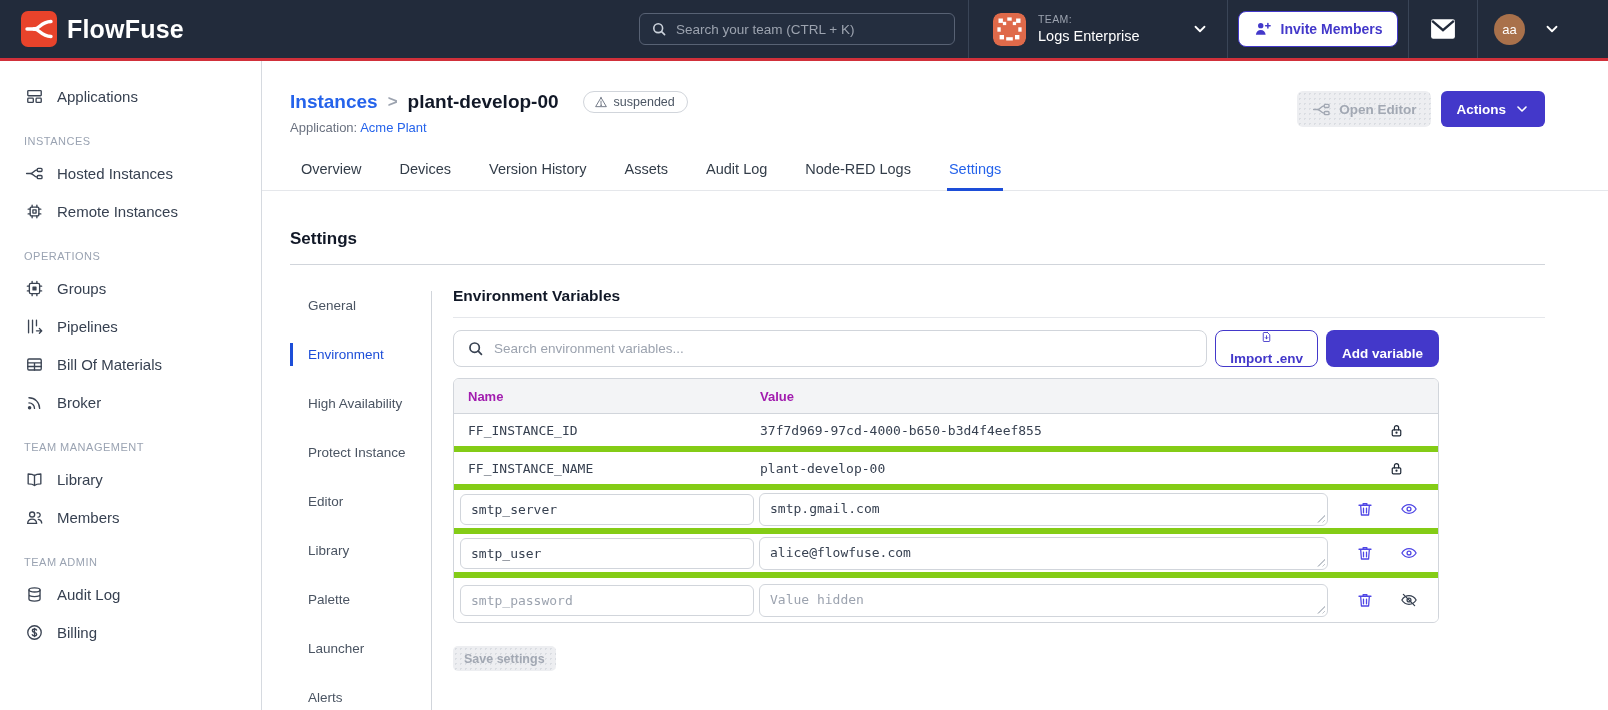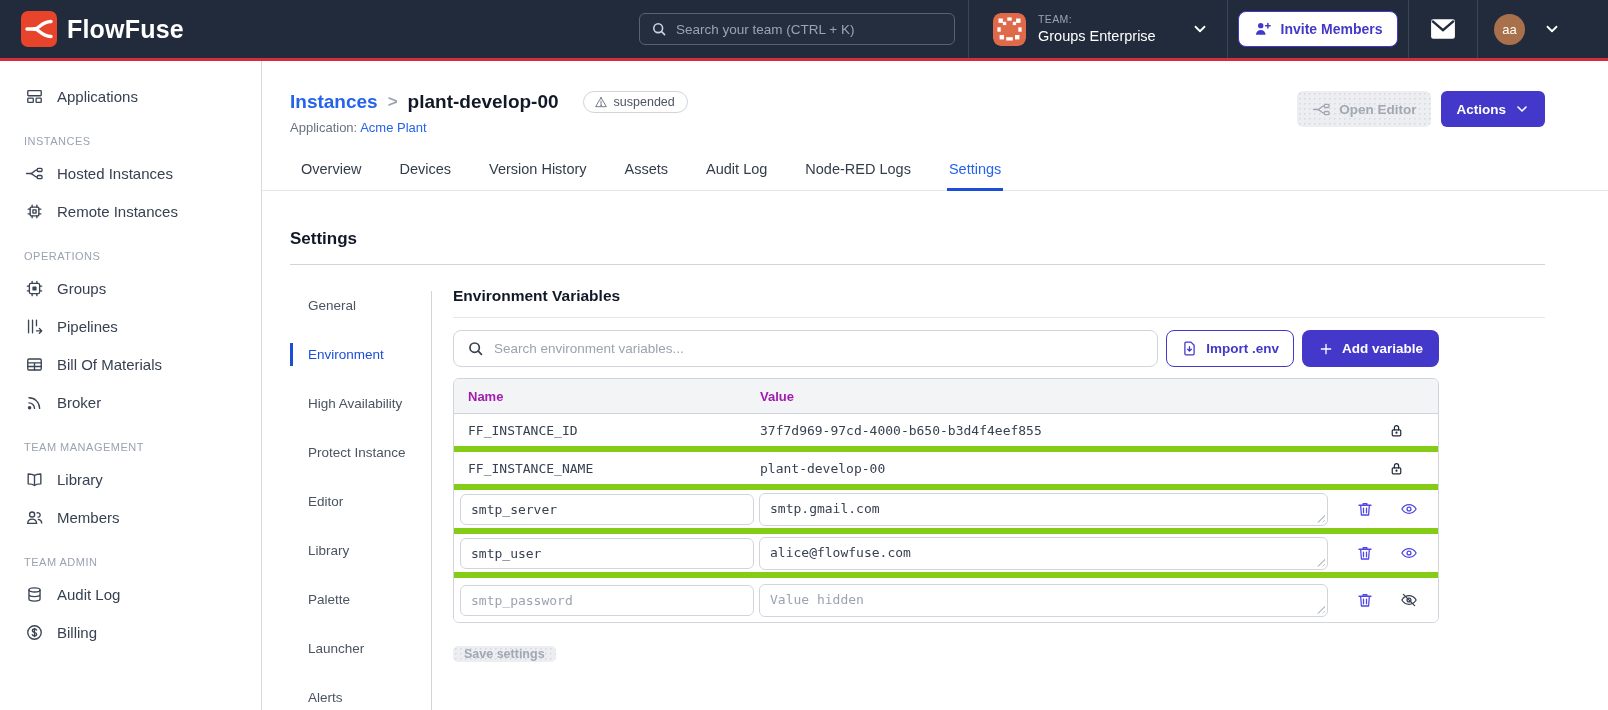--- a/index.html
+++ b/index.html
@@ -102,26 +102,26 @@
   .env-divider { border-bottom:1px solid #E5E7EB; margin-top:12px; }
   .env-controls { display:flex; gap:8px; width:986px; margin-top:12px; }
   .env-search { flex:1; display:flex; align-items:center; gap:10px; height:37px;
     border:1px solid #D1D5DB; border-radius:8px; padding:16px 13px; background:#fff; }
   .env-search svg { width:17px; height:17px; stroke:#374151; flex:none; }
   .env-search input { flex:1; border:none; outline:none; font-size:13.5px; color:#374151;
     font-family:inherit; }
   .env-search input::placeholder { color:#9CA3AF; }
   .btn-outline { display:flex; align-items:center; gap:8px; height:37px; padding:0 14px;
     background:#fff; border:1px solid #4338CA; border-radius:8px; color:#4338CA;
-    font-weight:bold; font-size:13.5px; cursor:pointer; font-family:inherit; }
+    font-weight:bold; font-size:13.5px; cursor:pointer; font-family:inherit;flex-direction:column; }
   .btn-outline svg { width:17px; height:17px; stroke:#4338CA; fill:none; stroke-width:1.8;
     stroke-linecap:round; stroke-linejoin:round; }
   .btn-add { display:flex; align-items:center; gap:8px; height:37px; padding:8px 16px;
     background:#4338CA; border:none; border-radius:8px; color:#fff; font-weight:bold;
-    font-size:13.5px; cursor:pointer; font-family:inherit; }
+    font-size:13.5px; cursor:pointer; font-family:inherit;flex-direction:column; }
   .btn-add svg { width:16px; height:16px; stroke:#fff; fill:none; stroke-width:2;
     stroke-linecap:round; }
 
   .env-table { width:986px; margin-top:11px; border:1px solid #D1D5DB; border-radius:6px;
     overflow:hidden; font-family:"DejaVu Sans Mono","Liberation Mono",monospace; }
   .tr { display:flex; align-items:center; border-bottom:6px solid #84cc16; background:#fff; }
   .tr:last-child { border-bottom:none; }
   .thead { background:#F3F4F6; border-bottom:1px solid #D1D5DB; height:35px;
     font-family:"Liberation Sans","DejaVu Sans",sans-serif; font-weight:bold; color:#a21caf;
     font-size:13px; }
@@ -146,21 +146,21 @@
   .cell-name-input input.muted { color:#9CA3AF; }
   .resize-grip { position:absolute; right:3px; bottom:3px; width:9px; height:9px;
     background:repeating-linear-gradient(135deg,#C2C7CE 0 1px,transparent 1px 3.4px);
     clip-path:polygon(100% 0,100% 100%,0 100%); pointer-events:none; }
   .row-icon { cursor:pointer; display:flex; }
   .row-icon svg { width:18px; height:18px; fill:none; stroke-width:1.7; stroke-linecap:round;
     stroke-linejoin:round; display:block; }
   .icon-indigo svg { stroke:#4F46E5; }
   .icon-dark svg { stroke:#374151; }
 
-  .save-btn { margin-top:23px; height:16px; padding:0 11px; border:none; border-radius:5px;
+  .save-btn { margin-top:23px; height:25px; padding:0 11px; border:none; border-radius:5px;
     background:#EDEEF1 radial-gradient(#DADDE2 1px, transparent 1px); background-size:5px 5px;
     color:#A2A8B3; font-weight:bold; font-size:12.5px; cursor:default; font-family:inherit; }
 </style>
 </head>
 <body>
 
 <header class="navbar">
   <div class="brand">
     <span class="brand-logo">
       <svg viewBox="0 0 30 30">
@@ -195,21 +195,21 @@
         <rect x="18" y="8" width="3" height="3"></rect>
           <rect x="4" y="13" width="3" height="4"></rect>
         <rect x="23" y="13" width="3" height="4"></rect>
           <rect x="6" y="20" width="4" height="4"></rect>
         <rect x="20" y="20" width="4" height="4"></rect>
           <rect x="12" y="22" width="6" height="3"></rect>
       </g>
     </svg>
     <span class="team-texts">
       <div class="team-label">TEAM:</div>
-      <div class="team-name">Groups Enterprise</div>
+      <div class="team-name">Logs Enterprise</div>
     </span>
     <svg class="chev" viewBox="0 0 24 24">
         <path d="M6 9l6 6 6-6"></path>
       </svg>
   </div>
 
   <div class="nav-sep" style="margin-left:0"></div>
 
   <div class="nav-invite">
     <button class="invite-btn">

